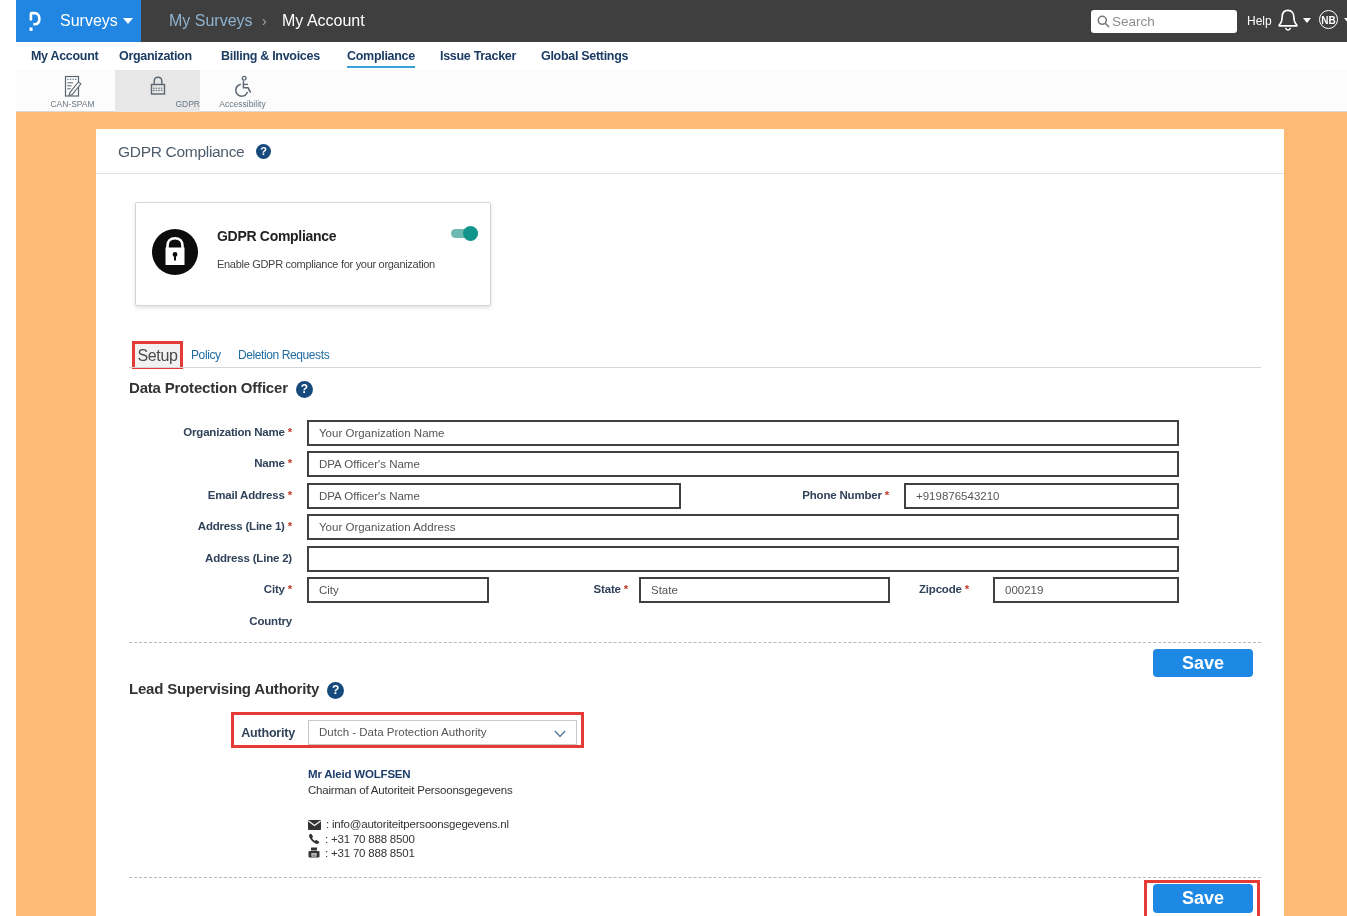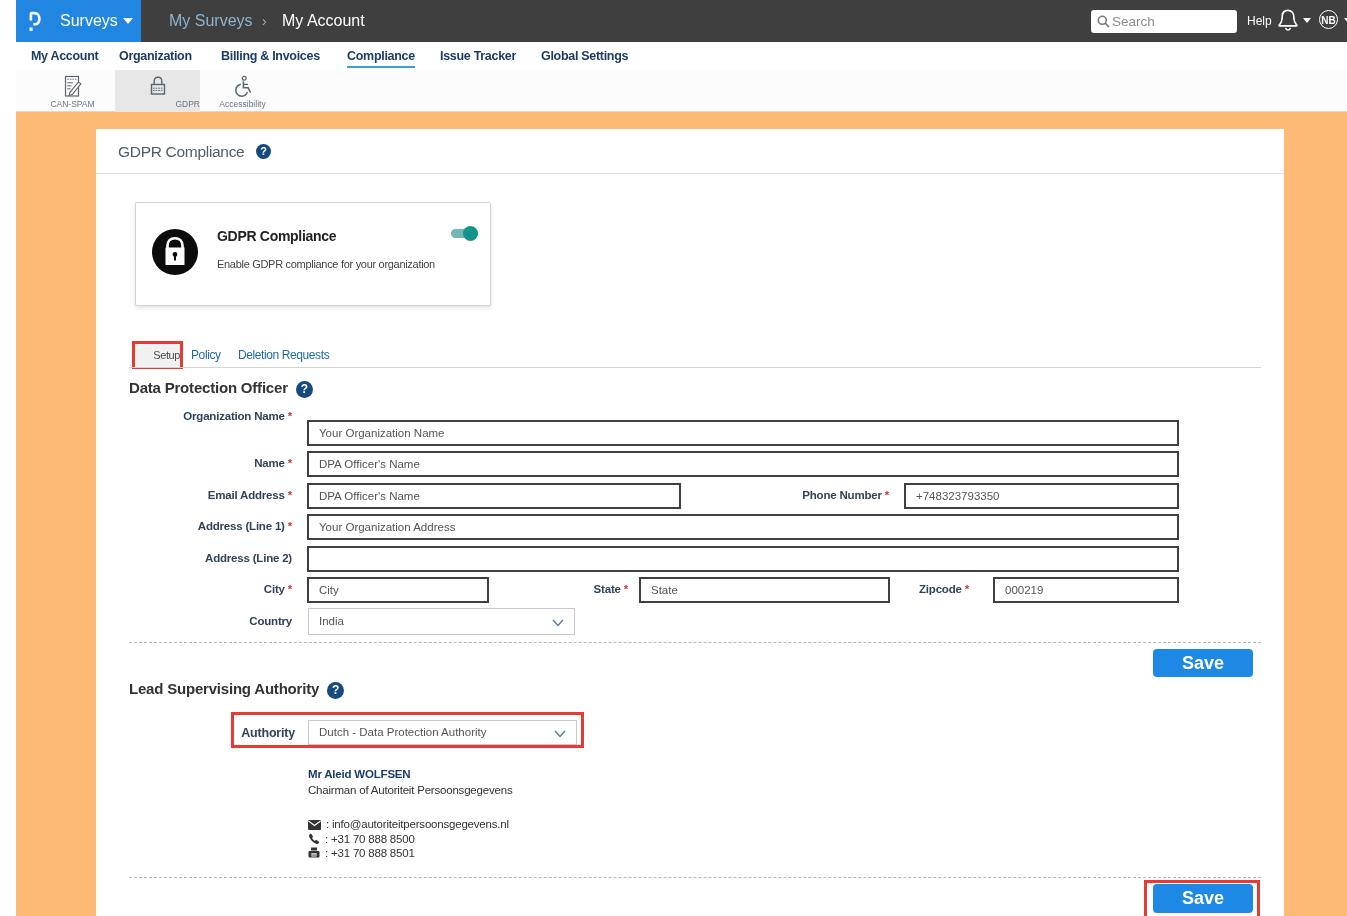--- a/index.html
+++ b/index.html
@@ -47,21 +47,21 @@
   
   #card { position:absolute; left:39px; top:73px; width:356px; height:104px; background:#fff; border:1px solid #d4d4d4; border-radius:2px; box-shadow:0 2px 4px rgba(0,0,0,0.12); }
   #card .ic { position:absolute; left:15px; top:25px; }
   #card .h { position:absolute; left:81px; top:25px; font-size:14px; letter-spacing:-0.3px; font-weight:700; color:#222; }
   #card .s { position:absolute; left:81px; top:55px; font-size:11px; letter-spacing:-0.3px; color:#444; }
   #toggle { position:absolute; left:315px; top:26px; width:27px; height:9px; background:#6fb7b1; border-radius:4.5px; }
   #toggle .knob { position:absolute; right:0px; top:-3px; width:15px; height:15px; background:#13948a; border-radius:50%; }
 
   
   #tab-setup-red { position:absolute; left:36px; top:212px; width:51px; height:28px; border:3px solid #e43b35; }
-  #tab-setup { position:absolute; left:39px; top:215px; width:45px; height:23px; background:#f1f1f1; font-size:11px; letter-spacing:-0.4px; color:#4a4a4a; text-align:right; line-height:23px; }
+  #tab-setup { position:absolute; left:39px; top:215px; width:45px; height:23px; background:#f1f1f1; font-size:16px; letter-spacing:-0.4px; color:#4a4a4a; text-align:center; line-height:23px; }
   .tablink { position:absolute; top:219px; font-size:12px; letter-spacing:-0.4px; color:#1e6ca3; }
   #tabline { position:absolute; left:33px; top:238px; width:1132px; height:1px; background:#d5d5d5; }
 
   .secheading { position:absolute; font-size:15px; letter-spacing:-0.2px; font-weight:700; color:#333; }
   .secheading .helpicon { width:17px; height:17px; line-height:17px; font-size:12px; }
 
   
   #pdfbtn { position:absolute; left:823px; top:245px; width:260px; height:26px; border:1px solid #c9c9c9; border-radius:4px; background:#fff; }
   #pdfbtn svg { position:absolute; left:9px; top:5px; }
   #pdfbtn .t { position:absolute; left:26px; top:6px; font-size:11px; color:#24527a; white-space:nowrap; }
@@ -183,50 +183,45 @@
 
     <div id="tab-setup-red"></div>
     <div id="tab-setup">Setup</div>
     <span class="tablink" style="left:95px;">Policy</span>
     <span class="tablink" style="left:142px;">Deletion Requests</span>
     <div id="tabline"></div>
 
     <div class="secheading" style="left:33px; top:250px;">Data Protection Officer &nbsp;<span class="helpicon">?</span></div>
 
 
-    <div class="flabel" style="left:0; top:281px; width:196px;">Organization Name <span class="req">*</span></div>
+    <div class="flabel" style="left:0; top:297px; width:196px;">Organization Name <span class="req">*</span></div>
     <div class="finput" style="left:211px; top:291px; width:872px; height:26px;">Your Organization Name</div>
 
     <div class="flabel" style="left:0; top:328px; width:196px;">Name <span class="req">*</span></div>
     <div class="finput" style="left:211px; top:322px; width:872px; height:26px;">DPA Officer's Name</div>
 
     <div class="flabel" style="left:0; top:360px; width:196px;">Email Address <span class="req">*</span></div>
     <div class="finput" style="left:211px; top:354px; width:374px; height:26px;">DPA Officer's Name</div>
     <div class="flabel" style="left:600px; top:360px; width:193px;">Phone Number <span class="req">*</span></div>
-    <div class="finput" style="left:808px; top:354px; width:275px; height:26px;">+748323793350</div>
+    <div class="finput" style="left:808px; top:354px; width:275px; height:26px;">+919876543210</div>
 
     <div class="flabel" style="left:0; top:391px; width:196px;">Address (Line 1) <span class="req">*</span></div>
     <div class="finput" style="left:211px; top:385px; width:872px; height:26px;">Your Organization Address</div>
 
     <div class="flabel" style="left:0; top:423px; width:196px;">Address (Line 2)</div>
     <div class="finput" style="left:211px; top:417px; width:872px; height:26px;"></div>
 
     <div class="flabel" style="left:0; top:454px; width:196px;">City <span class="req">*</span></div>
     <div class="finput" style="left:211px; top:448px; width:182px; height:26px;">City</div>
     <div class="flabel" style="left:400px; top:454px; width:132px;">State <span class="req">*</span></div>
     <div class="finput" style="left:543px; top:448px; width:251px; height:26px;">State</div>
     <div class="flabel" style="left:790px; top:454px; width:83px;">Zipcode <span class="req">*</span></div>
     <div class="finput" style="left:897px; top:448px; width:186px; height:26px;">000219</div>
 
     <div class="flabel" style="left:0; top:486px; width:196px;">Country</div>
-    <div class="fselect" style="left:212px; top:479px; width:267px; height:27px;">India
-      <svg width="12" height="8" viewBox="0 0 12 8">
-          <path d="M1 1 L6 6.4 L11 1" fill="none" stroke="#5b7da0" stroke-width="1.5"></path>
-        </svg>
-    </div>
 
     <div class="dashline" style="left:33px; top:513px; width:1132px;"></div>
     <div class="savebtn" style="left:1057px; top:520px; width:100px; height:28px; line-height:28px;">Save Changes</div>
 
     <div class="secheading" style="left:33px; top:551px;">Lead Supervising Authority &nbsp;<span class="helpicon">?</span></div>
 
     <div class="redbox" style="left:135px; top:583px; width:353px; height:36px;"></div>
     <div class="flabel" style="left:60px; top:597px; width:139px; font-size:12.5px;">Authority</div>
     <div class="fselect" style="left:212px; top:591px; width:269px; height:25px; line-height:23px;">Dutch - Data Protection Authority
       <svg width="12" height="8" viewBox="0 0 12 8" style="top:9px;">

